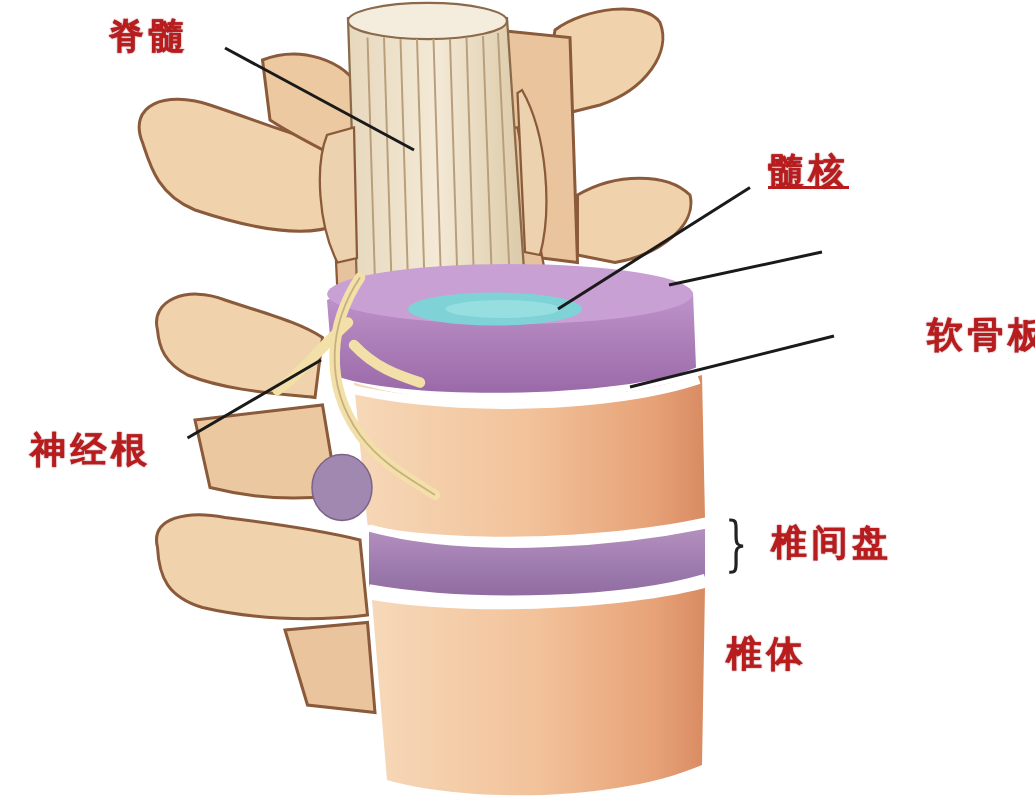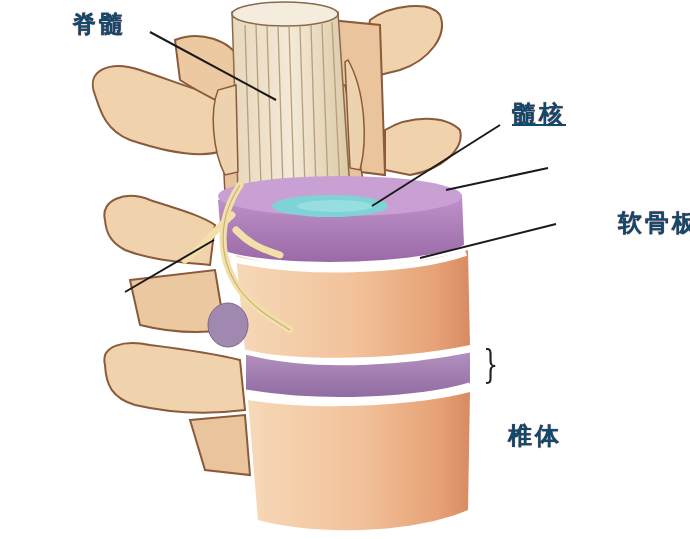--- a/index.html
+++ b/index.html
@@ -7,35 +7,35 @@
     position: relative;
     width: 690px;
     height: 539px;
     overflow: hidden;
     background: #ffffff;
     font-family: "DejaVu Sans", sans-serif;
   }
   .illustration { position: absolute; left: 0; top: 0; width: 690px; height: 539px; }
   .label {
     position: absolute;
-    color: #0c4a6e;
+    color: #b91c1c;
     font-weight: bold;
     font-size: 24px;
     letter-spacing: 3px;
     white-space: nowrap;
     text-shadow: 0 0 1px #8a1a25;
     line-height: 1;
   }
   #lbl-spinal-cord { left: 72px; top: 12px; }
   #lbl-nucleus     { left: 512px; top: 102px; text-decoration: underline; }
   #lbl-annulus     { left: 557px; top: 151px; }
   #lbl-endplate    { left: 580px; top: 211px; margin-left: 38px; }
   #lbl-nerve-root  { left: 20px;  top: 288px; }
   #lbl-disc        { left: 514px; top: 350px; }
-  #lbl-body        { left: 508px; top: 424px; }
+  #lbl-body        { left: 484px; top: 424px; }
   .brace {
     position: absolute;
     left: 478px; top: 343px;
     font-size: 40px;
     color: #222;
     font-family: "DejaVu Serif", serif;
     line-height: 1;
     transform: scaleX(0.6);
   }
 </style>
@@ -144,16 +144,18 @@
       <line x1="500" y1="125" x2="372" y2="206"></line>
       <line x1="548" y1="168" x2="446" y2="190"></line>
       <line x1="556" y1="224" x2="420" y2="258"></line>
       <line x1="125" y1="292" x2="214" y2="240"></line>
     </g>
   </svg>
 
   <div id="lbl-spinal-cord" class="label">脊髓</div>
   <div id="lbl-nucleus" class="label">髓核</div>
   <div id="lbl-endplate" class="label">软骨板</div>
+  <div id="lbl-nerve-root" class="label">神经根</div>
   <div class="brace">}</div>
+  <div id="lbl-disc" class="label">椎间盘</div>
   <div id="lbl-body" class="label">椎体</div>
 
 </div>
 
 </body></html>

